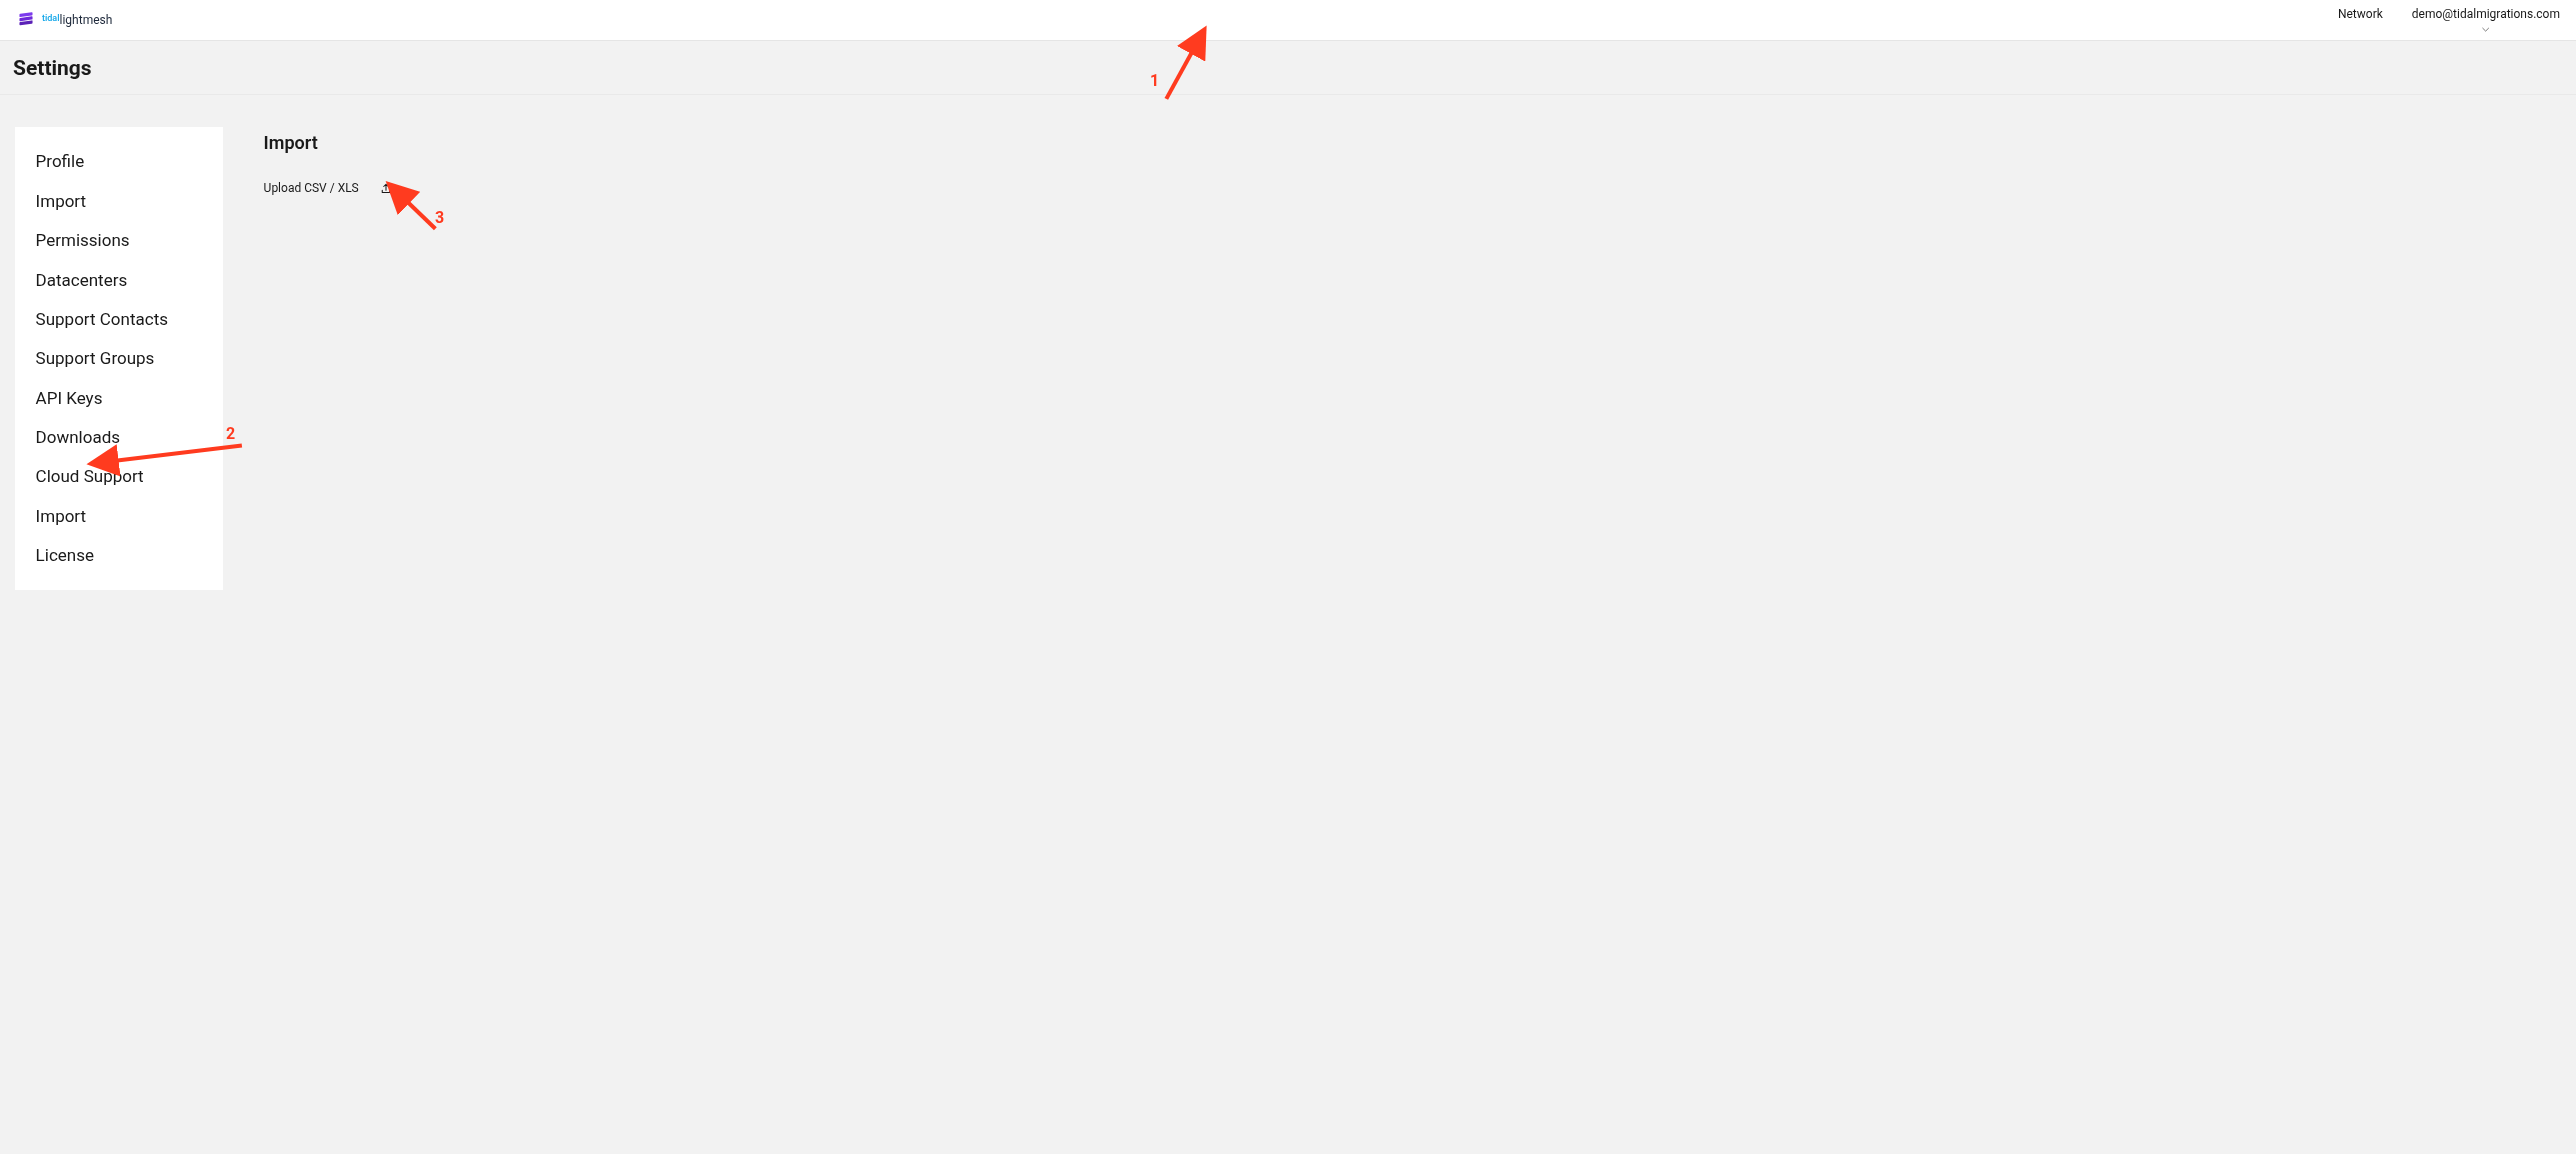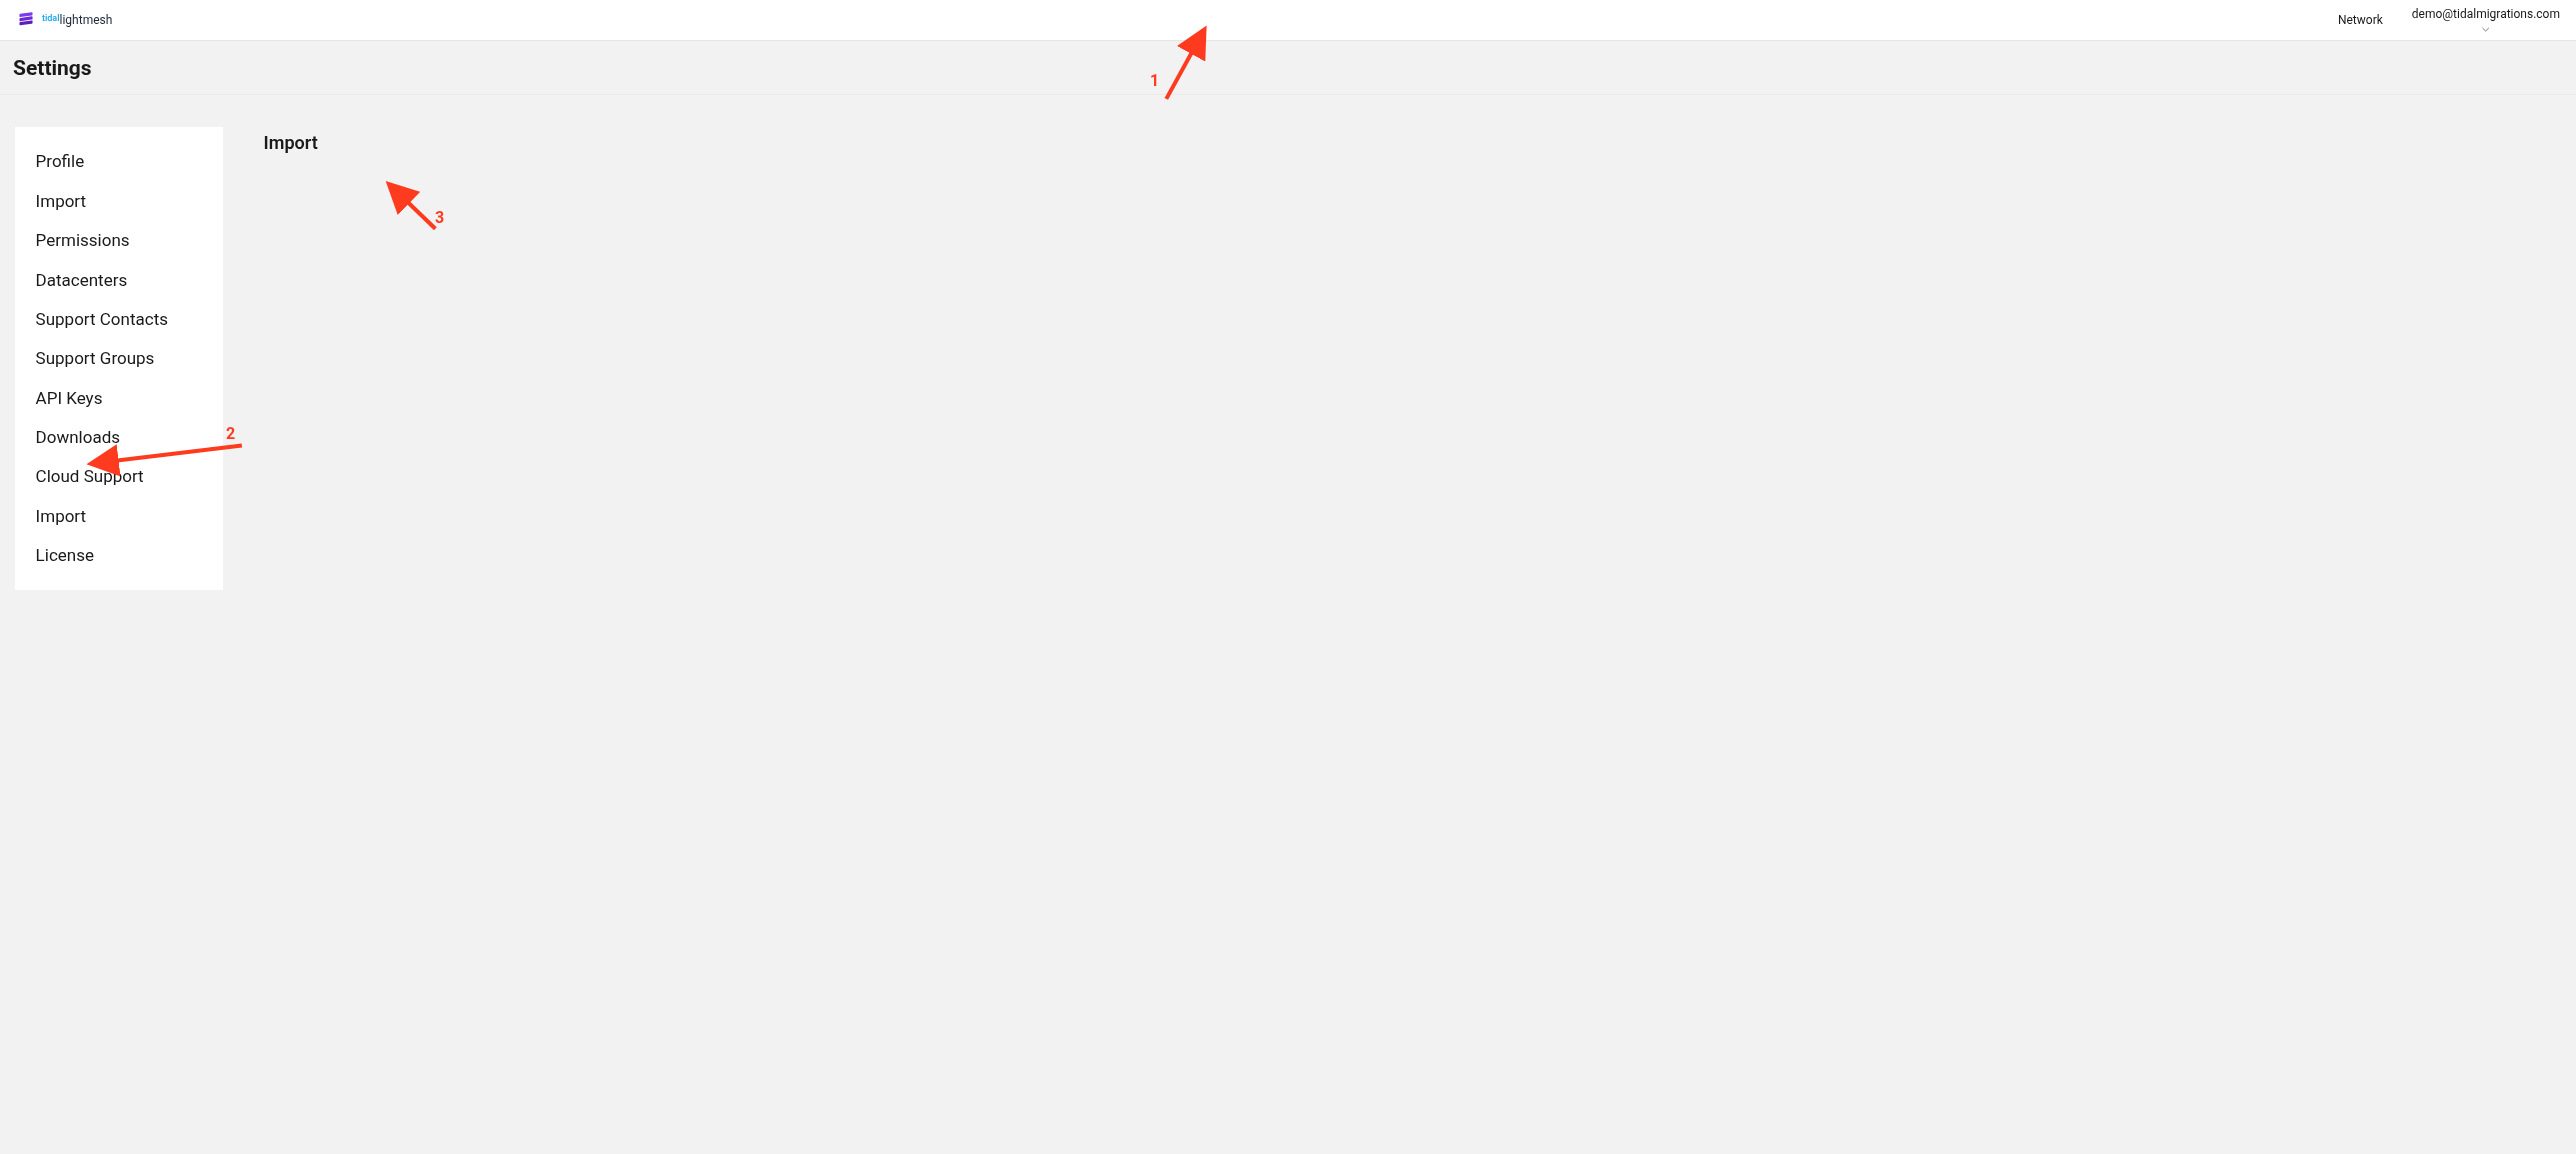--- a/index.html
+++ b/index.html
@@ -45,21 +45,21 @@
       font-weight: 500;
     }
     .logo-text-bottom {
       color: #1e293b;
       font-size: 12px;
       font-weight: 400;
       margin-top: 0.8px;
     }
     .topbar-right {
       display: flex;
-      align-items: center;
+      align-items: flex-start;
       gap: 29px;
     }
     .nav-link {
       color: #1a1a1a;
       font-size: 12px;
       cursor: pointer;
     }
     .account-dropdown {
       display: flex;
       align-items: center;
@@ -192,20 +192,29 @@
     <a class="sidebar-item">Support Groups</a>
     <a class="sidebar-item">API Keys</a>
     <a class="sidebar-item">Downloads</a>
     <a class="sidebar-item">Cloud Support</a>
     <a class="sidebar-item">Import</a>
     <a class="sidebar-item">License</a>
   </nav>
 
   <main class="main-panel">
     <h2 class="main-heading">Import</h2>
+    <div class="upload-row">
+      <span class="upload-label">Upload CSV / XLS</span>
+      <span class="upload-icon-btn">
+        <svg width="12" height="12" viewBox="0 0 16 16">
+          <path d="M8 11 L8 3 M8 3 L5 6 M8 3 L11 6" stroke="#1a1a1a" stroke-width="1.4" fill="none" stroke-linecap="round" stroke-linejoin="round"></path>
+          <path d="M3 11 L3 14 L13 14 L13 11" stroke="#1a1a1a" stroke-width="1.4" fill="none" stroke-linecap="round" stroke-linejoin="round"></path>
+        </svg>
+      </span>
+    </div>
   </main>
 </div>
 
 <div class="annotation" style="left:1150px; top:26px;">
   <svg width="65" height="81" viewBox="0 0 80 100">
     <defs>
       <marker id="ah1" markerWidth="8" markerHeight="8" refX="6" refY="4" orient="auto">
         <path d="M0,0 L8,4 L0,8 Z" fill="#ff3b1f"></path>
       </marker>
     </defs>

